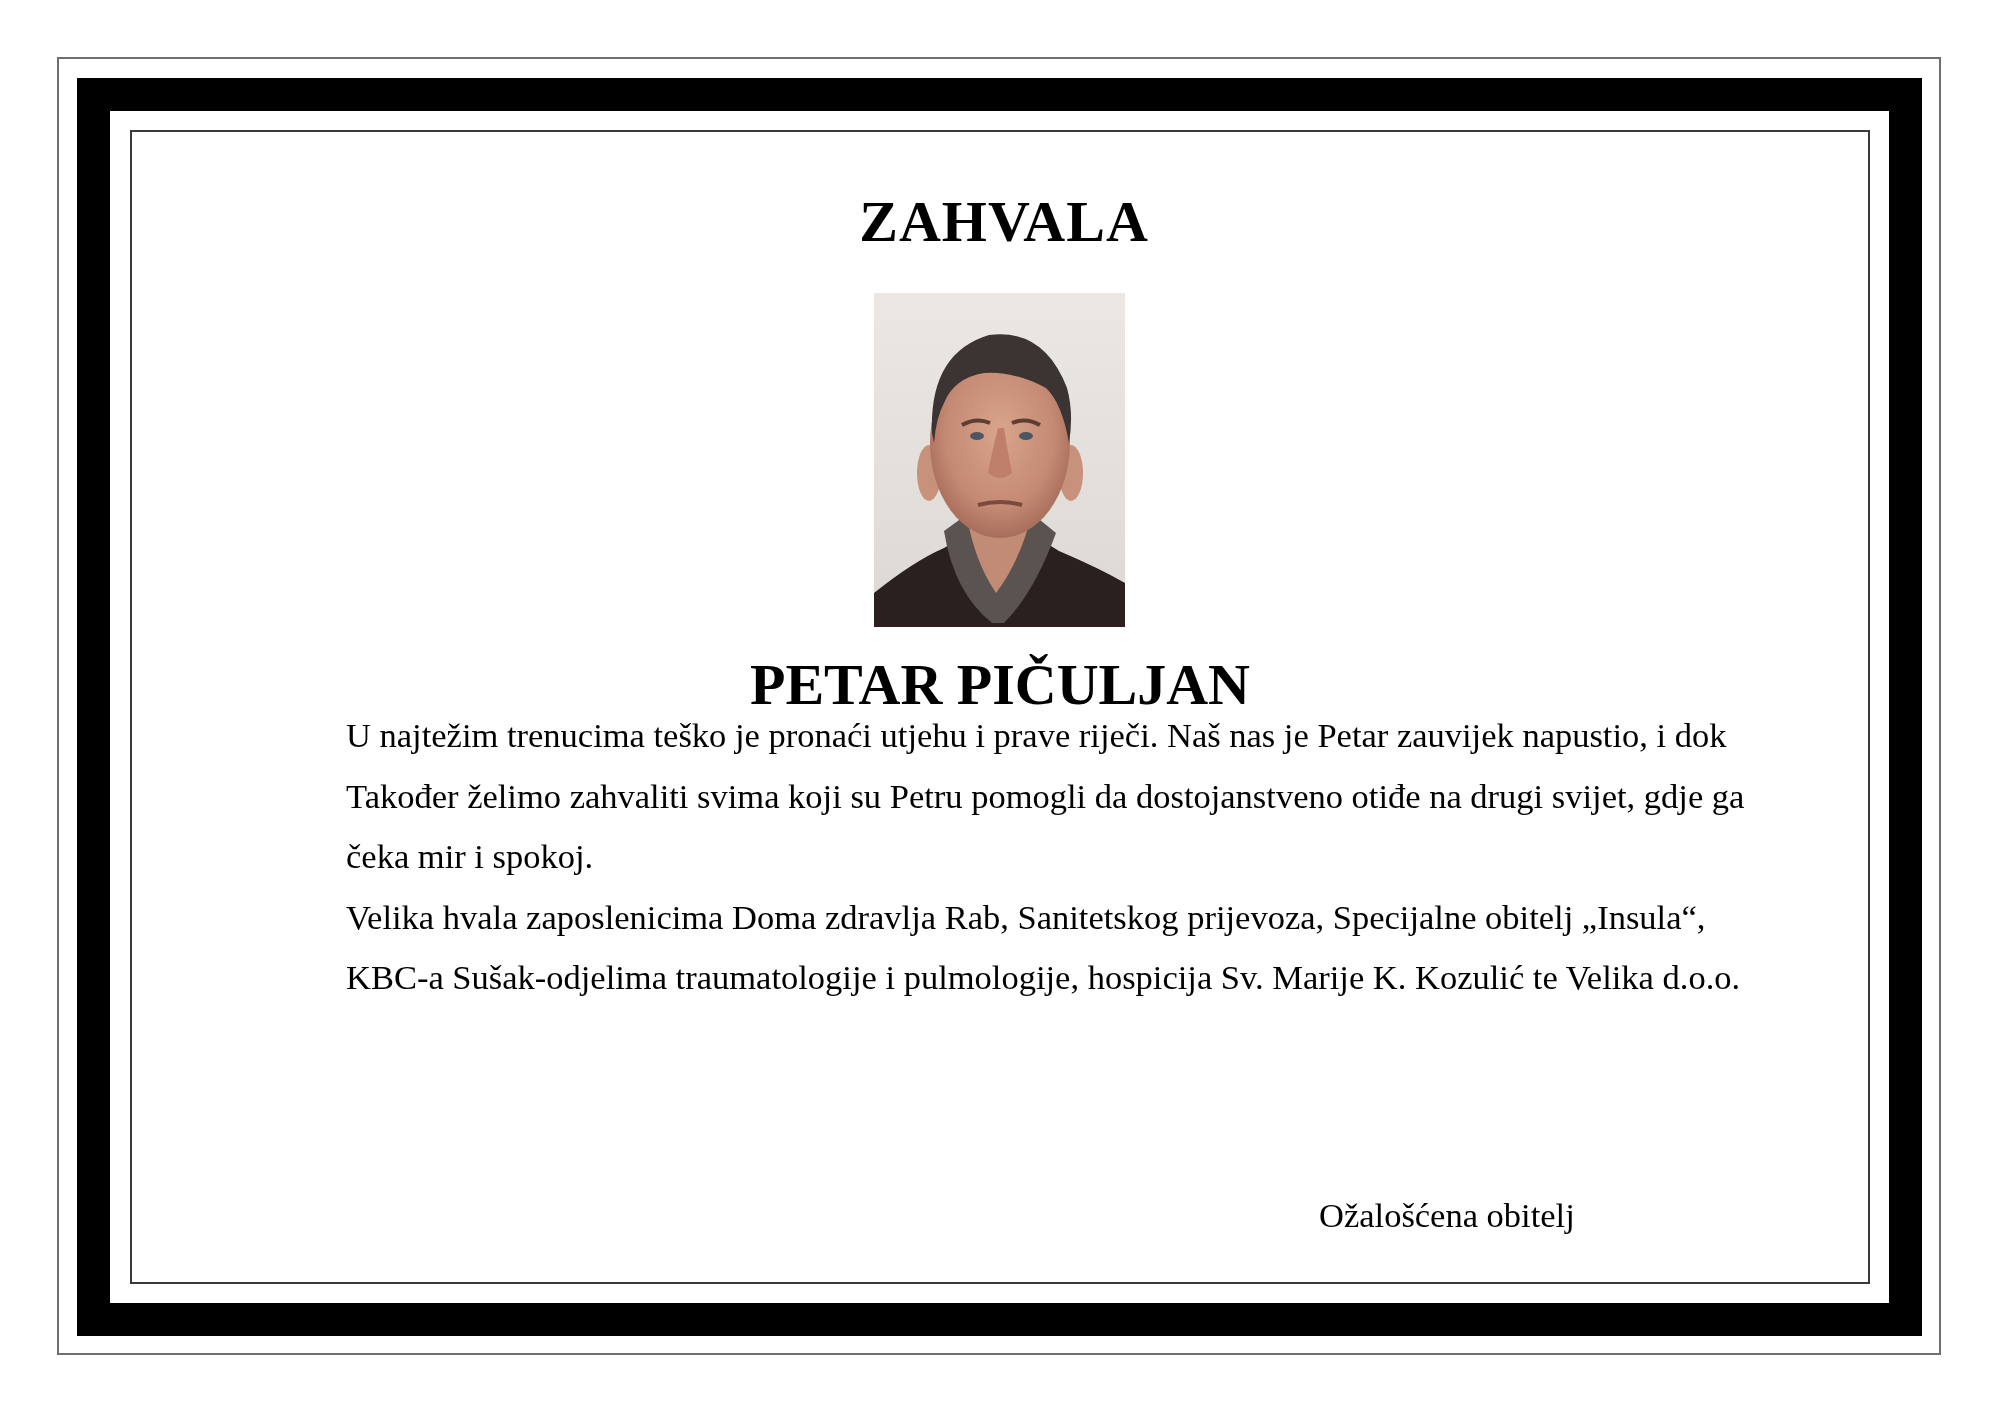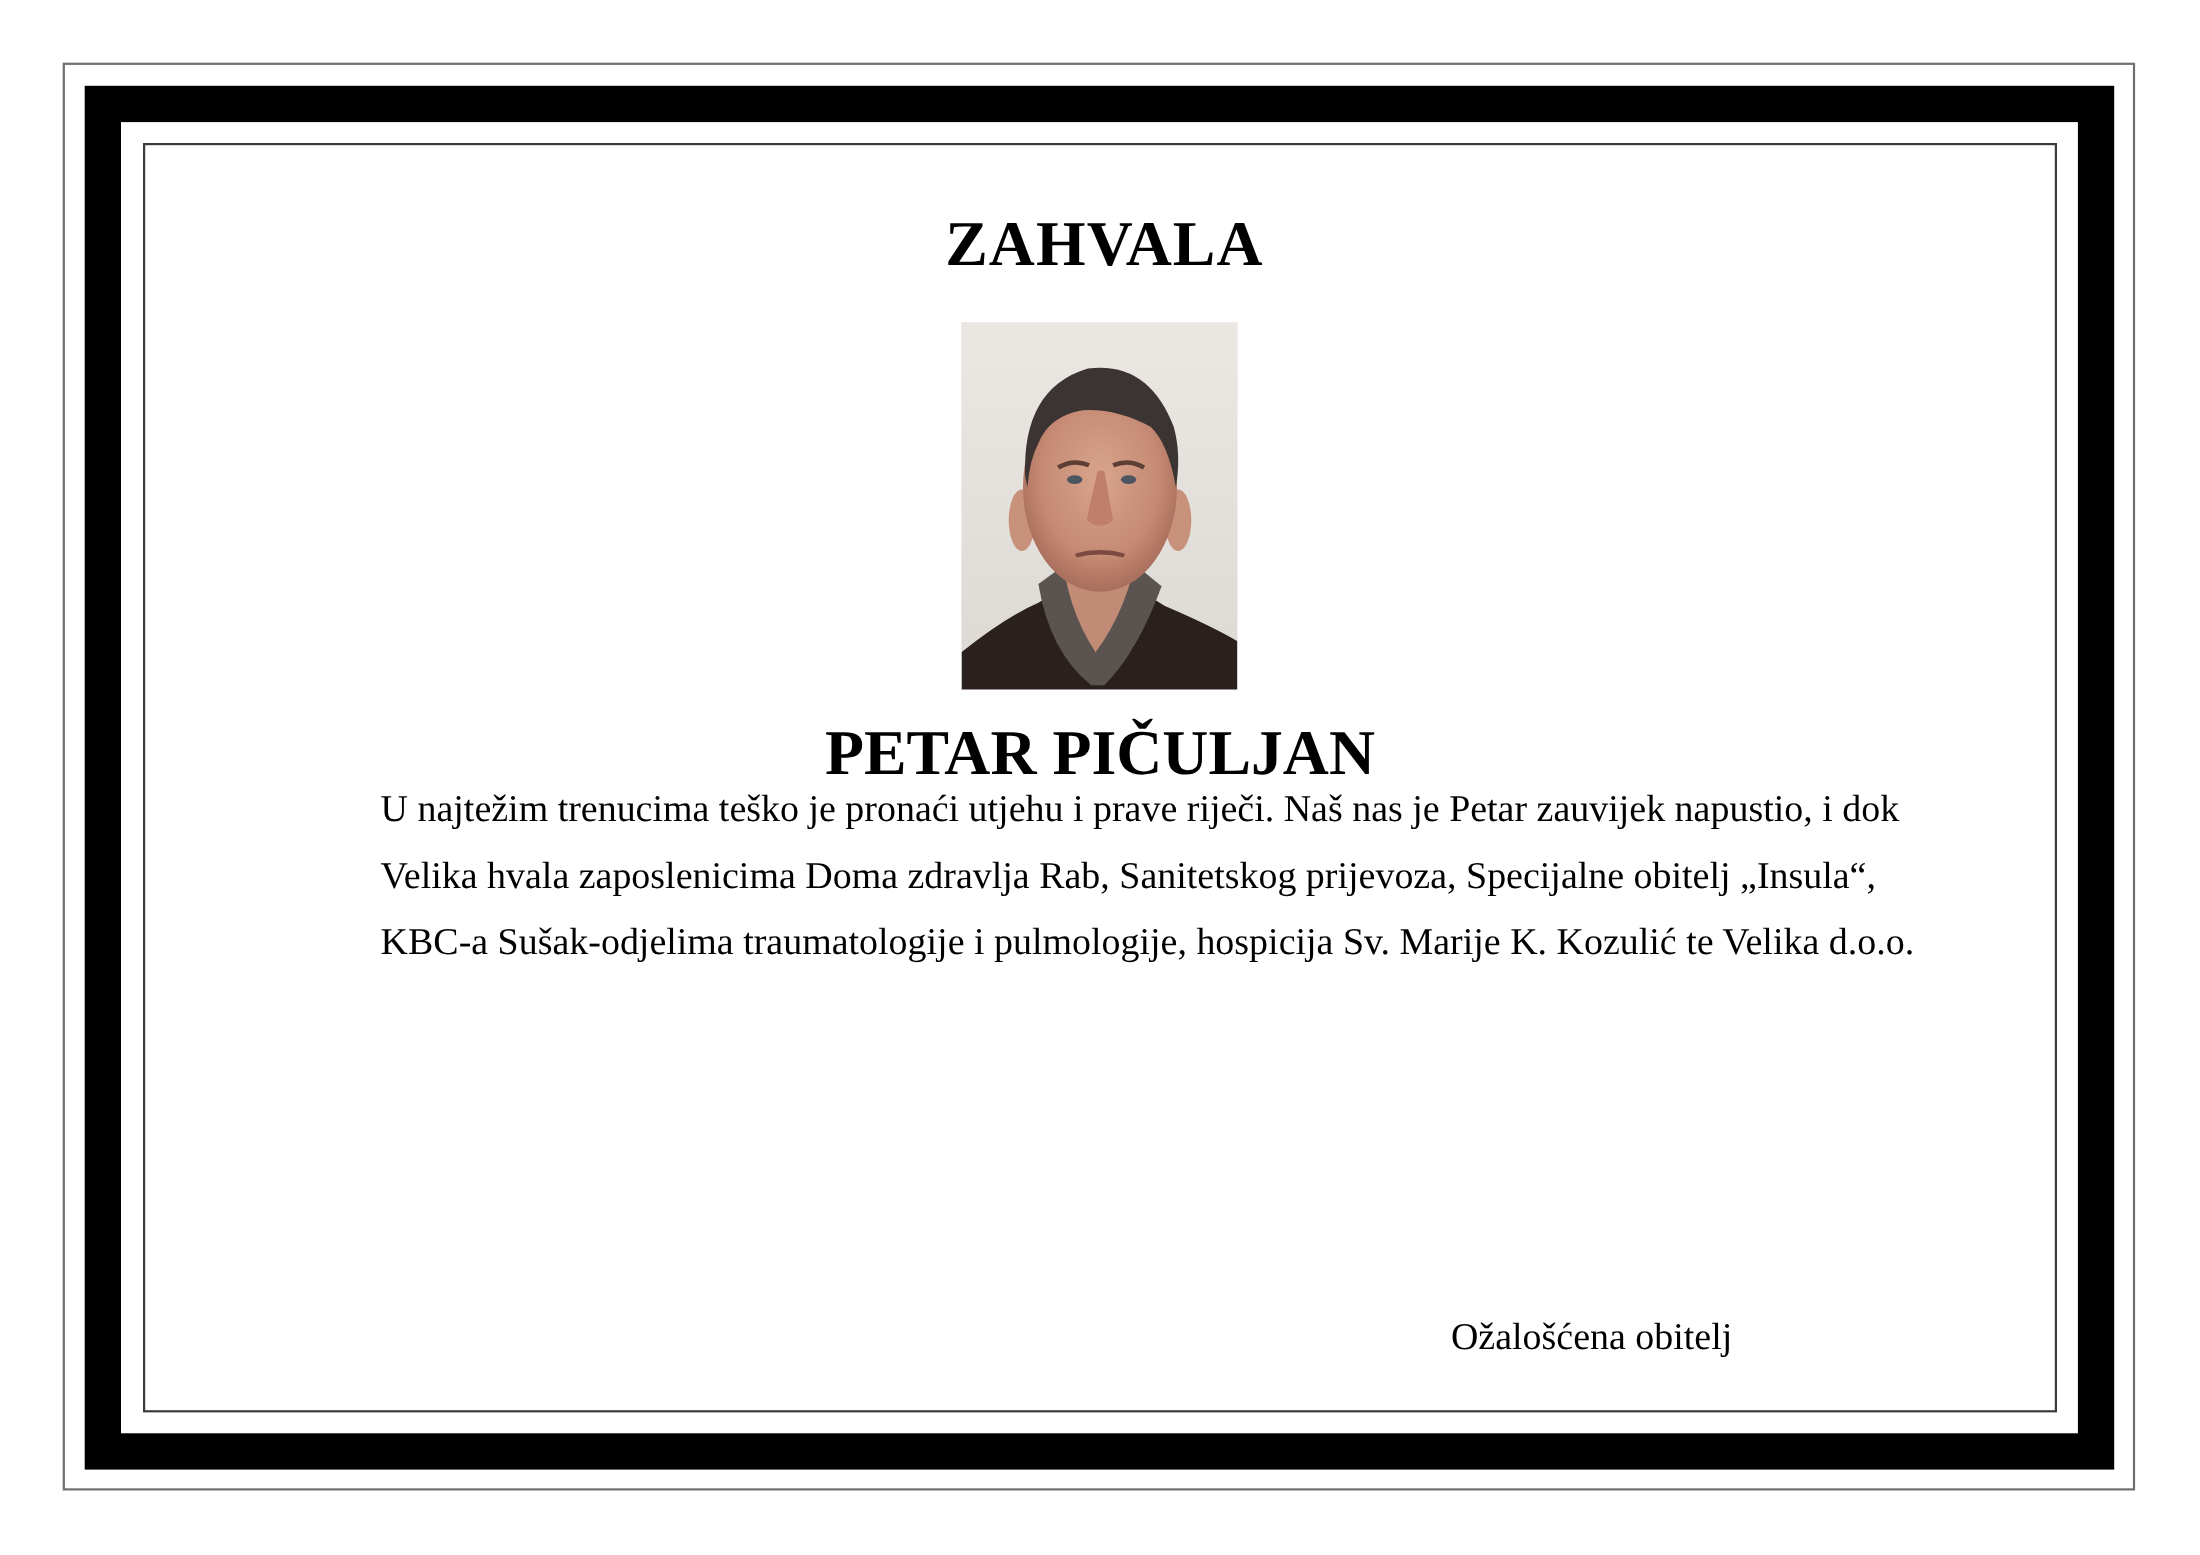--- a/index.html
+++ b/index.html
@@ -67,17 +67,19 @@
     <path d="M124 135 Q116 168 114 180 Q126 190 138 180 Q134 160 130 135" fill="#c07f6a"></path>
 
     <path d="M104 212 Q126 206 148 212" stroke="#7a4a40" stroke-width="4" fill="none"></path>
   </svg>
 </div>
 
 <h2 class="name">PETAR PIČULJAN</h2>
 
 <div class="body-text">
   <div class="body-line">U najtežim trenucima teško je pronaći utjehu i prave riječi. Naš nas je Petar zauvijek napustio, i dok</div>
+  <div class="body-line">Također želimo zahvaliti svima koji su Petru pomogli da dostojanstveno otiđe na drugi svijet, gdje ga</div>
+  <div class="body-line">čeka mir i spokoj.</div>
   <div class="body-line">Velika hvala zaposlenicima Doma zdravlja Rab, Sanitetskog prijevoza, Specijalne obitelj „Insula“,</div>
   <div class="body-line">KBC-a Sušak-odjelima traumatologije i pulmologije, hospicija Sv. Marije K. Kozulić te Velika d.o.o.</div>
 </div>
 
 <div class="signature">Ožalošćena obitelj</div>
 
 </body></html>

